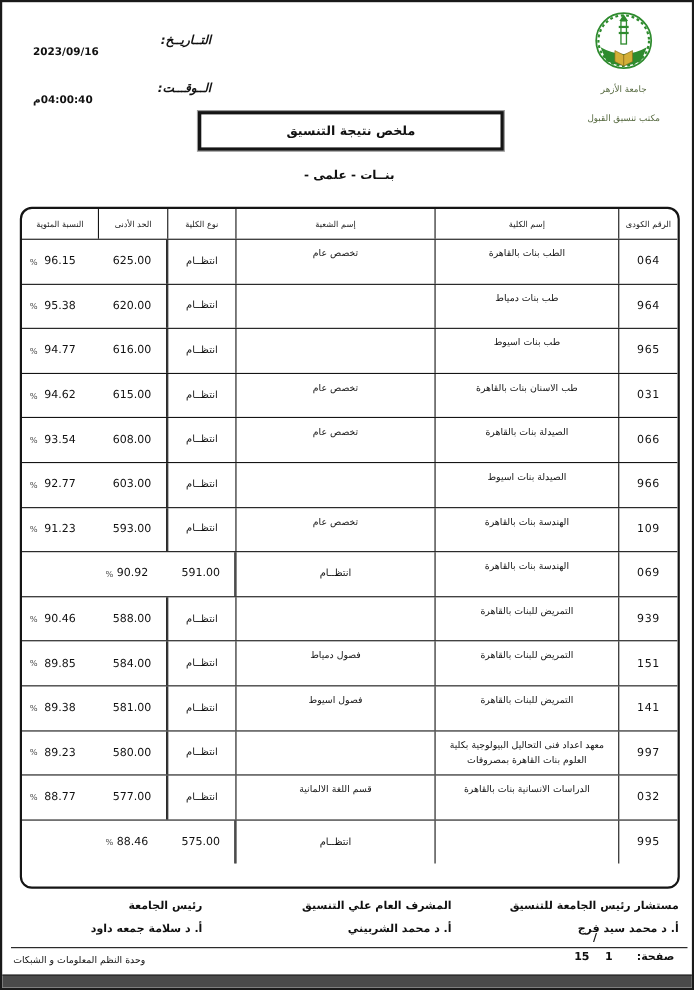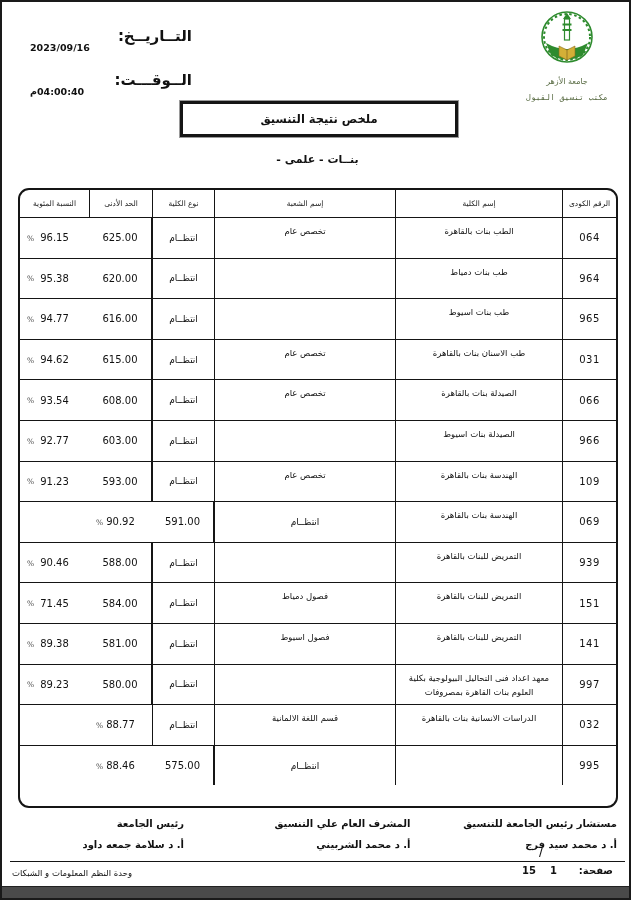--- a/index.html
+++ b/index.html
@@ -13,26 +13,26 @@
     box-sizing:border-box;border:2px solid #1a1a1a;overflow:hidden;
   }
   .bottom-bar{
     position:absolute;left:0;right:0;bottom:0;height:11px;
     background:#4a4a4a;border-top:1px solid #222;
   }
 
   
   .datetime{position:absolute;top:17px;left:28px;width:162px;direction:rtl;}
   .dt-row{display:flex;justify-content:space-between;align-items:center;margin-bottom:10px;}
-  .dt-label{font-size:15px;font-weight:bold;}
+  .dt-label{font-size:11px;font-weight:bold;font-style:italic;}
   .dt-value{font-size:9.5px;font-weight:bold;direction:rtl;margin-top:23px;}
 
   .logo-block{position:absolute;top:8px;right:14px;width:96px;text-align:center;direction:rtl;}
   .org-name{font-size:8px;color:#55683f;margin-top:3px;}
-  .org-office{font-size:8px;color:#55683f;margin-top:7px;font-family:Liberation Mono, monospace;}
+  .org-office{font-size:8px;color:#55683f;margin-top:17px;}
 
   .title-box{
     position:absolute;top:99px;left:178px;width:278px;height:36px;box-sizing:border-box;
     border:3px solid #151515;box-shadow:0 0 0 1px #9a9a9a;
     display:flex;align-items:center;justify-content:center;
     font-weight:bold;font-size:11.5px;direction:rtl;background:#fff;
   }
   .subtitle{
     position:absolute;top:151px;left:0;width:631px;text-align:center;
     font-weight:bold;font-size:11px;direction:rtl;
@@ -239,21 +239,21 @@
           </div>
         </div>
         <div class="t-row">
           <div class="t-cell cell-code">151</div>
           <div class="t-cell cell-college">التمريض للبنات بالقاهرة</div>
           <div class="t-cell cell-branch">فصول دمياط</div>
           <div class="t-cell cell-type">انتظــام</div>
           <div class="t-cell cell-min">584.00</div>
           <div class="t-cell cell-percent">
             <span class="pct-sign">%</span>
-            <span>71.45</span>
+            <span>89.85</span>
           </div>
         </div>
         <div class="t-row">
           <div class="t-cell cell-code">141</div>
           <div class="t-cell cell-college">التمريض للبنات بالقاهرة</div>
           <div class="t-cell cell-branch">فصول اسيوط</div>
           <div class="t-cell cell-type">انتظــام</div>
           <div class="t-cell cell-min">581.00</div>
           <div class="t-cell cell-percent">
             <span class="pct-sign">%</span>
@@ -269,20 +269,21 @@
           <div class="t-cell cell-percent">
             <span class="pct-sign">%</span>
             <span>89.23</span>
           </div>
         </div>
         <div class="t-row">
           <div class="t-cell cell-code">032</div>
           <div class="t-cell cell-college">الدراسات الانسانية بنات بالقاهرة</div>
           <div class="t-cell cell-branch">قسم اللغة الالمانية</div>
           <div class="t-cell cell-type">انتظــام</div>
+          <div class="t-cell cell-min">577.00</div>
           <div class="t-cell cell-percent">
             <span class="pct-sign">%</span>
             <span>88.77</span>
           </div>
         </div>
         <div class="t-row">
           <div class="t-cell cell-code">995</div>
           <div class="t-cell cell-branch"></div>
           <div class="t-cell cell-type">انتظــام</div>
           <div class="t-cell cell-min">575.00</div>

